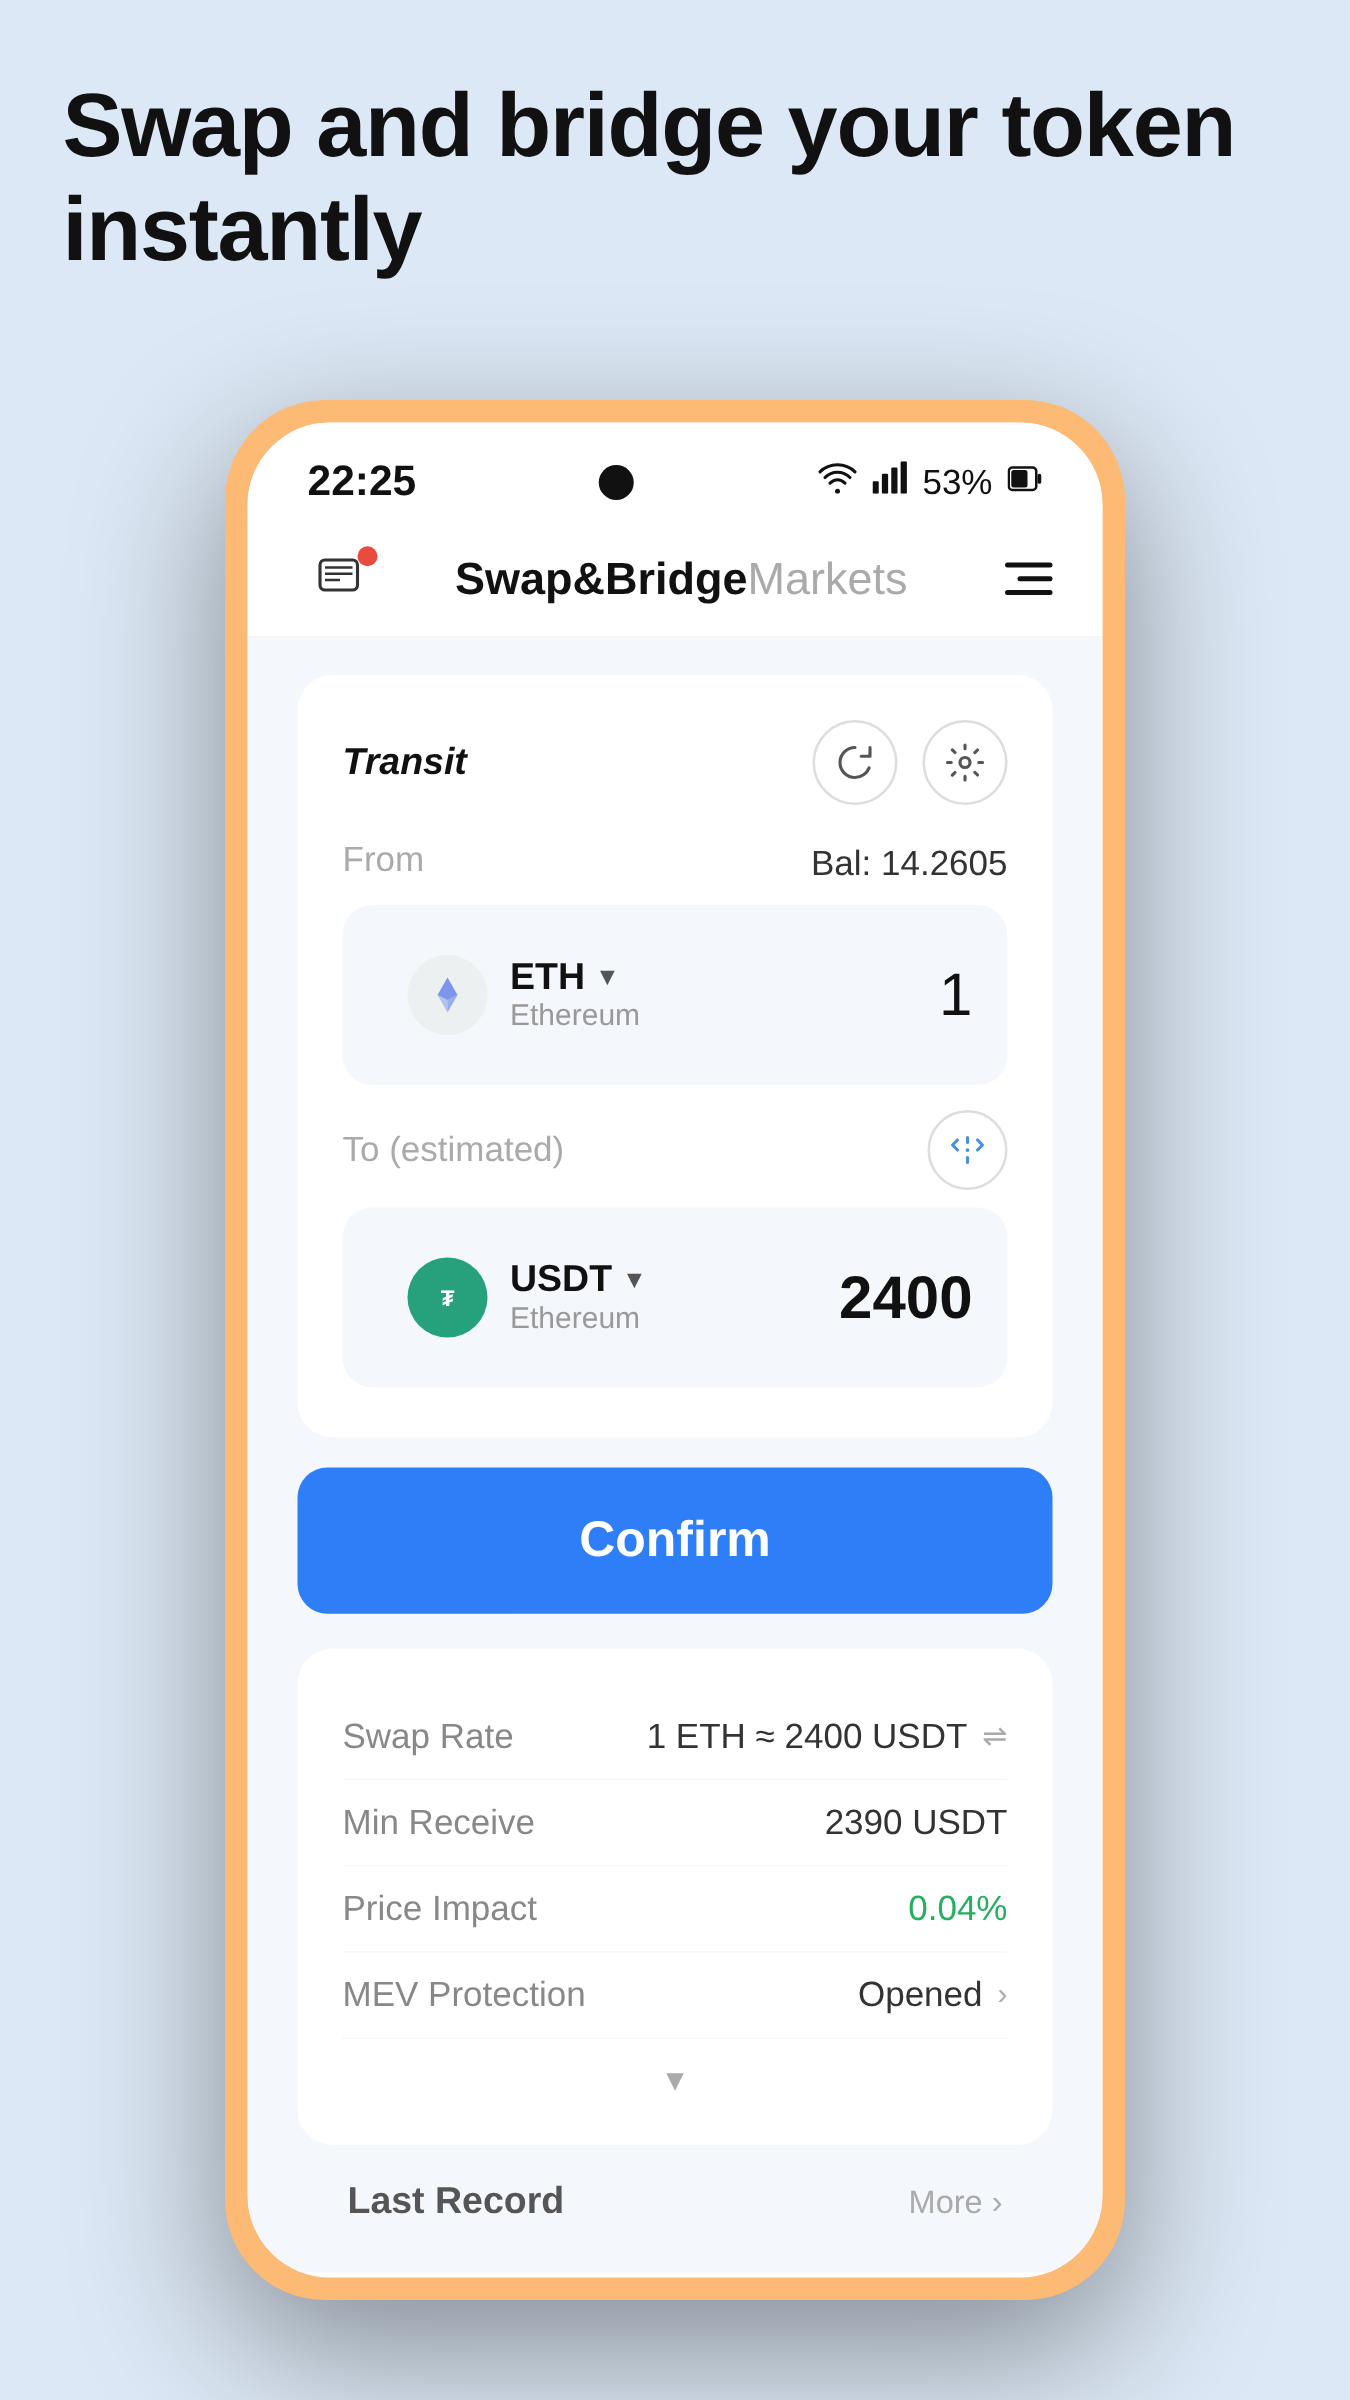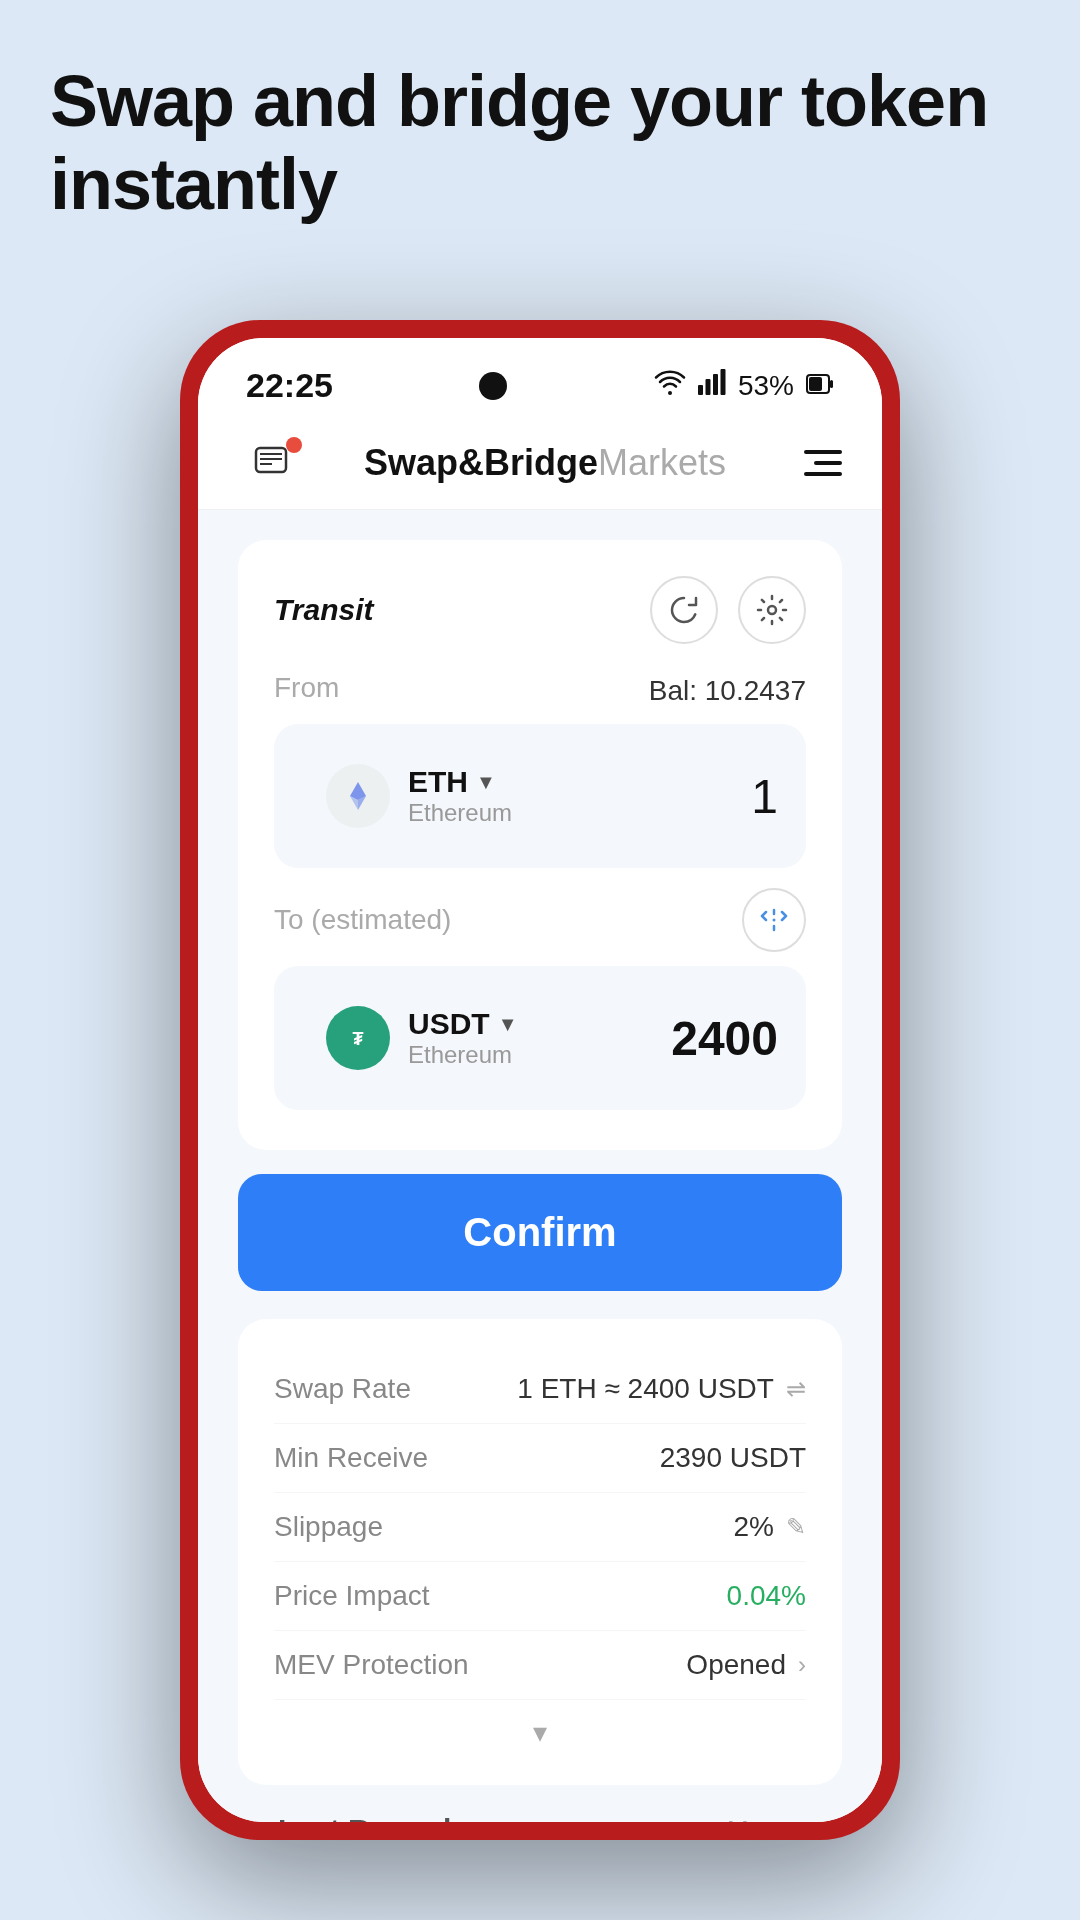--- a/index.html
+++ b/index.html
@@ -33,21 +33,21 @@
       top: 320px;
       left: 50%;
       transform: translateX(-50%);
       width: 720px;
       height: 1520px;
     }
 
     .phone-frame {
       width: 100%;
       height: 100%;
-      background: #b91c1c;
+      background: #fdba74;
       border-radius: 80px;
       padding: 18px;
       box-shadow: 0 40px 120px rgba(0,0,0,0.4);
       position: relative;
     }
 
     .phone-screen {
       width: 100%;
       height: 100%;
       background: #fff;
@@ -517,21 +517,21 @@
                 <svg width="34" height="34" viewBox="0 0 34 34" fill="none">
                   <circle cx="17" cy="17" r="4" stroke="#555" stroke-width="2.5" fill="none"></circle>
                   <path d="M17 3v3M17 28v3M3 17h3M28 17h3M6.9 6.9l2.1 2.1M24.9 24.9l2.1 2.1M6.9 27.1l2.1-2.1M24.9 9.1l2.1-2.1" stroke="#555" stroke-width="2.5" stroke-linecap="round"></path>
                 </svg>
               </button>
             </div>
           </div>
 
           <div class="from-row">
             <span class="section-label">From</span>
-            <span class="balance-label">Bal: 10.2437</span>
+            <span class="balance-label">Bal: 14.2605</span>
           </div>
 
           <div class="from-token-row">
             <div class="token-selector">
               <div class="token-logo eth-logo">
                 <svg width="40" height="40" viewBox="0 0 40 40" fill="none">
                   <circle cx="20" cy="20" r="20" fill="#ecf0f1"></circle>
                   <polygon points="20,6 28,20 20,24 12,20" fill="#627eea" opacity="0.8"></polygon>
                   <polygon points="20,24 28,20 20,34" fill="#627eea" opacity="0.6"></polygon>
                   <polygon points="20,24 12,20 20,34" fill="#627eea" opacity="0.4"></polygon>
@@ -591,27 +591,20 @@
               <span>1 ETH ≈ 2400 USDT</span>
               <span class="swap-icon">⇌</span>
             </span>
           </div>
 
           <div class="info-row">
             <span class="info-label">Min Receive</span>
             <span class="info-value">2390 USDT</span>
           </div>
 
-          <div class="info-row">
-            <span class="info-label">Slippage</span>
-            <span class="info-value">
-              <span>2%</span>
-              <span class="edit-icon">✎</span>
-            </span>
-          </div>
 
           <div class="info-row">
             <span class="info-label">Price Impact</span>
             <span class="info-value green">0.04%</span>
           </div>
 
           <div class="info-row">
             <span class="info-label">MEV Protection</span>
             <span class="info-value">
               <span>Opened</span>

